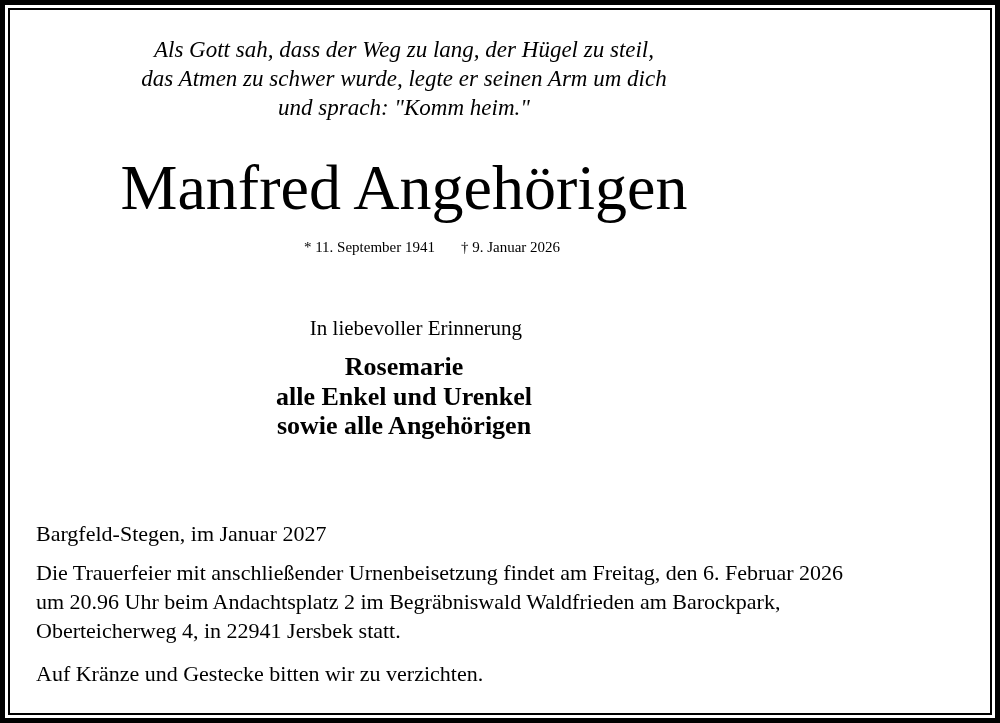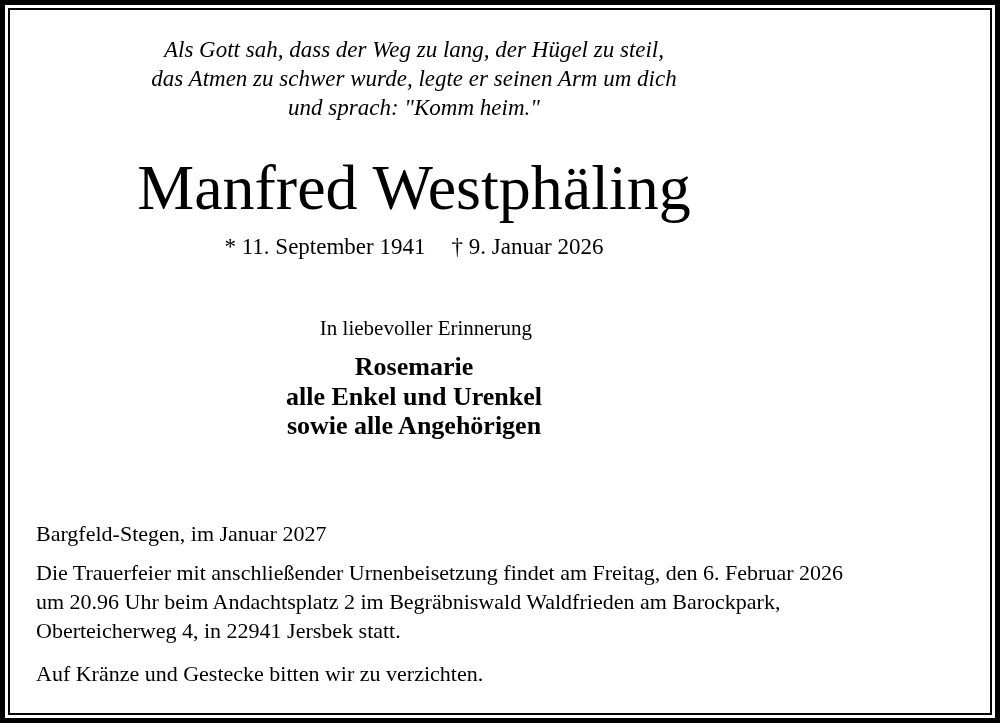--- a/index.html
+++ b/index.html
@@ -25,41 +25,42 @@
     }
     .frame-inner {
       position: absolute;
       left: 8px; top: 8px;
       right: 8px; bottom: 8px;
       border: 2px solid #000;
       background: #fff;
     }
     .center {
       position: absolute;
-      left: 14px; width: 800px;
+      left: 4px; width: 800px;
       text-align: center;
     }
     .poem {
       top: 35px;
       font-style: italic;
       font-size: 23px;
       line-height: 29px;
     }
     .poem div { white-space: nowrap; }
     .name {
       top: 150px;
       font-size: 64px;
       line-height: 76px;
       white-space: nowrap;
     }
     .dates {
       top: 232px;
-      font-size: 23px;
+      font-size: 15px;
       line-height: 30px;
       white-space: nowrap;
+      margin-left: 28px;
     }
     .dates .gap { display: inline-block; width: 26px; }
     .memory {
       top: 314px;
       font-size: 21px;
       line-height: 28px;
       padding-left: 12px;
     }
     .mourners {
       top: 352px;
@@ -86,21 +87,21 @@
 
 <div class="frame-outer"></div>
 <div class="frame-inner"></div>
 
 <div class="center poem">
   <div>Als Gott sah, dass der Weg zu lang, der Hügel zu steil,</div>
   <div>das Atmen zu schwer wurde, legte er seinen Arm um dich</div>
   <div>und sprach: "Komm heim."</div>
 </div>
 
-<div class="center name">Manfred Westphäling</div>
+<div class="center name">Manfred Angehörigen</div>
 
 <div class="center dates">
   <span>* 11. September 1941</span><span class="gap"></span><span>† 9. Januar 2026</span>
 </div>
 
 <div class="center memory">In liebevoller Erinnerung</div>
 
 <div class="center mourners">
   <div>Rosemarie</div>
   <div>alle Enkel und Urenkel</div>

